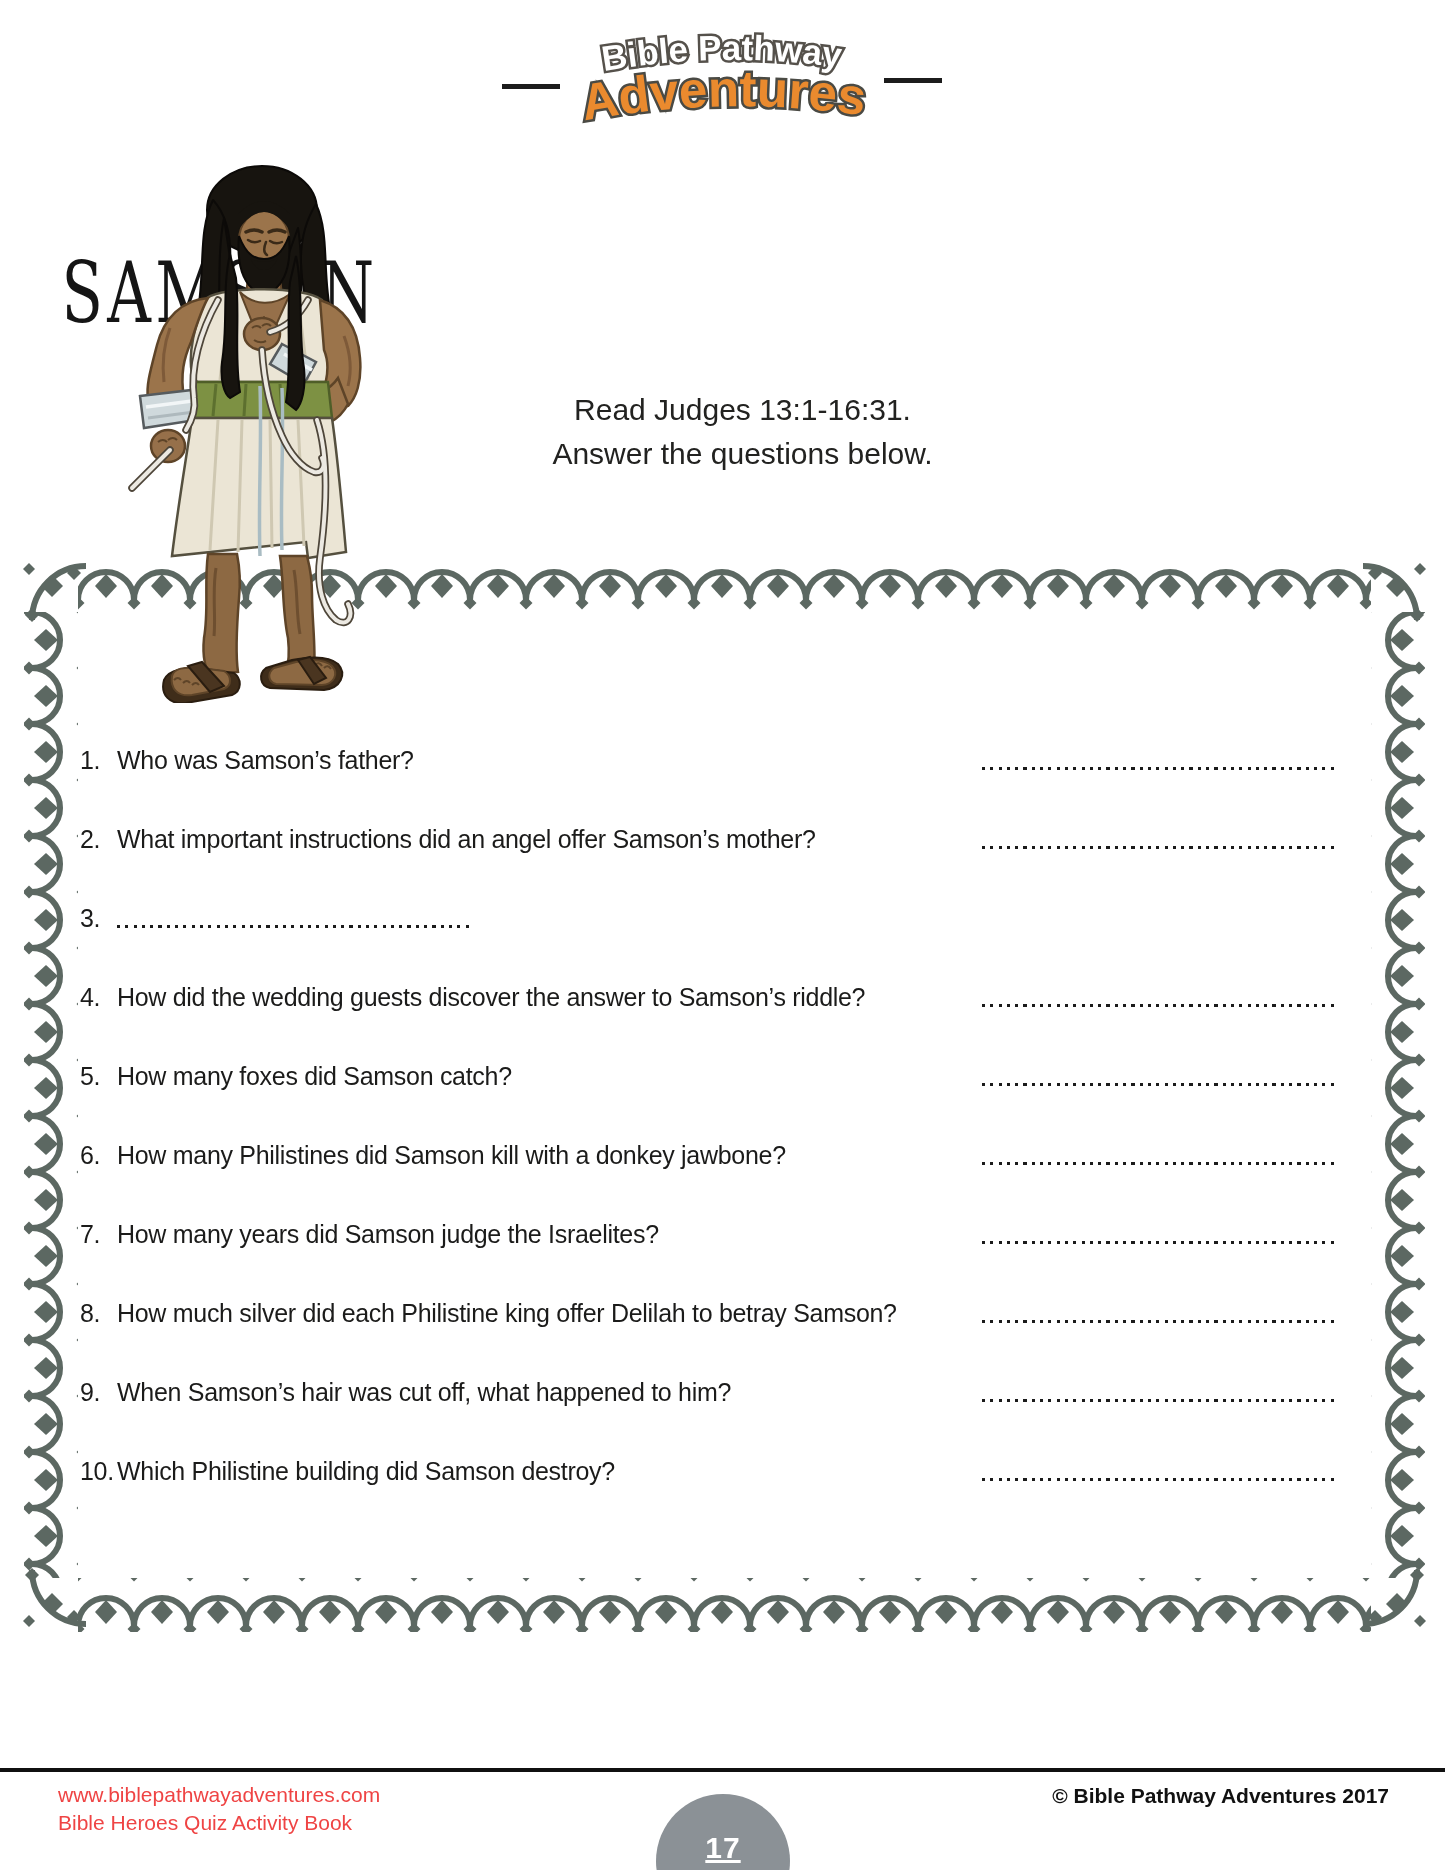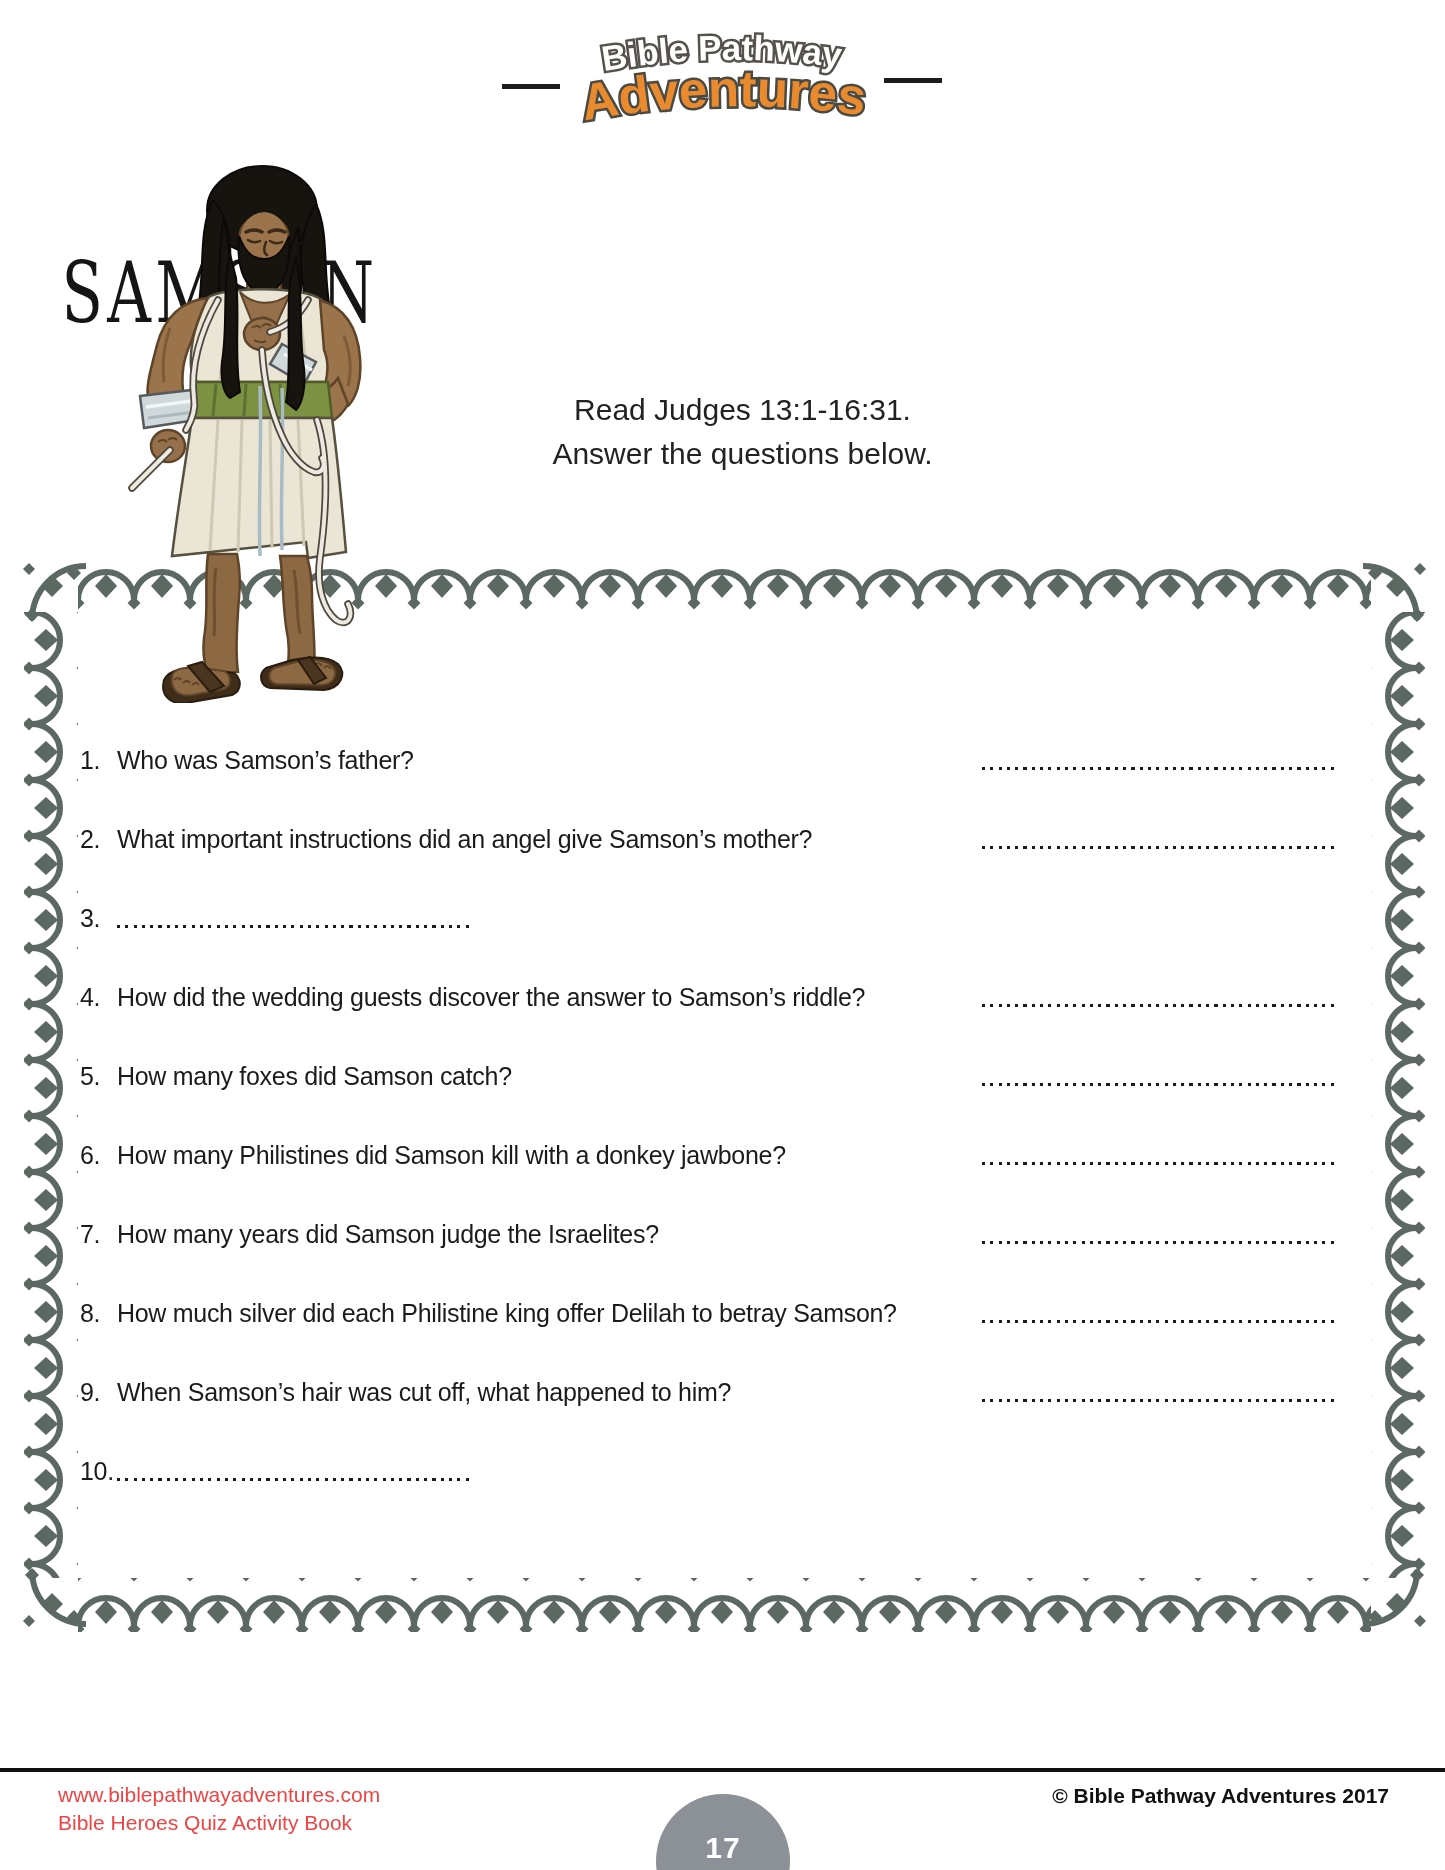--- a/index.html
+++ b/index.html
@@ -36,21 +36,21 @@
     background:repeating-linear-gradient(to right,#1b1b1b 0 3.1px,transparent 3.1px 8.3px);
   }
   
   .footer-rule{position:absolute;left:0;top:1768px;width:100%;height:4px;background:#101010;}
   .footer-left{position:absolute;left:58px;top:1781px;font-size:21px;line-height:28px;color:#ef4444;}
   .footer-right{position:absolute;right:56px;top:1784px;font-size:21px;color:#111;font-weight:bold;}
   .page-circle{
     position:absolute;left:656px;top:1794px;width:134px;height:134px;border-radius:50%;
     background:#8b9196;color:#ffffff;text-align:center;
   }
-  .page-circle span{display:block;margin-top:37px;font-size:30px;font-weight:bold;letter-spacing:1px;}
+  .page-circle span{display:block;margin-top:37px;font-size:30px;font-weight:bold;letter-spacing:1px;text-decoration:underline;}
 </style>
 </head>
 <body>
 
 <div class="page">
 
   <svg class="logo-svg" viewBox="0 0 460 110" aria-hidden="true">
     <defs>
       <path id="bp-arc" d="M 96 56 Q 230 30 364 52"></path>
       <path id="adv-arc" d="M 76 106 Q 230 74 388 100"></path>
@@ -210,21 +210,21 @@
   </svg>
 
   <div class="questions" id="questions">
       <div class="q-row">
         <span class="q-num">1.</span>
         <span class="q-text">Who was Samson’s father?</span>
         <span class="q-dots"></span>
       </div>
       <div class="q-row">
         <span class="q-num">2.</span>
-        <span class="q-text">What important instructions did an angel give Samson’s mother?</span>
+        <span class="q-text">What important instructions did an angel offer Samson’s mother?</span>
         <span class="q-dots"></span>
       </div>
       <div class="q-row">
         <span class="q-num">3.</span>
         <span class="q-dots"></span>
       </div>
       <div class="q-row">
         <span class="q-num">4.</span>
         <span class="q-text">How did the wedding guests discover the answer to Samson’s riddle?</span>
         <span class="q-dots"></span>
@@ -249,20 +249,21 @@
         <span class="q-text">How much silver did each Philistine king offer Delilah to betray Samson?</span>
         <span class="q-dots"></span>
       </div>
       <div class="q-row">
         <span class="q-num">9.</span>
         <span class="q-text">When Samson’s hair was cut off, what happened to him?</span>
         <span class="q-dots"></span>
       </div>
       <div class="q-row">
         <span class="q-num">10.</span>
+        <span class="q-text">Which Philistine building did Samson destroy?</span>
         <span class="q-dots"></span>
       </div>
     </div>
 
   <div class="footer-rule"></div>
   <div class="footer-left">
     <div>www.biblepathwayadventures.com</div>
     <div>Bible Heroes Quiz Activity Book</div>
   </div>
   <div class="footer-right">© Bible Pathway Adventures 2017</div>

